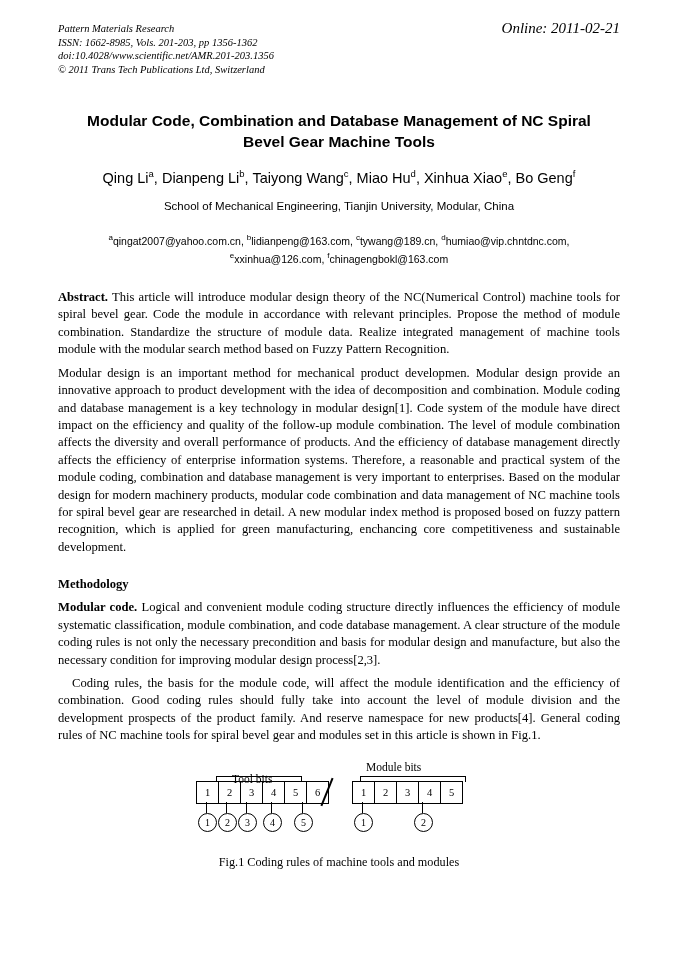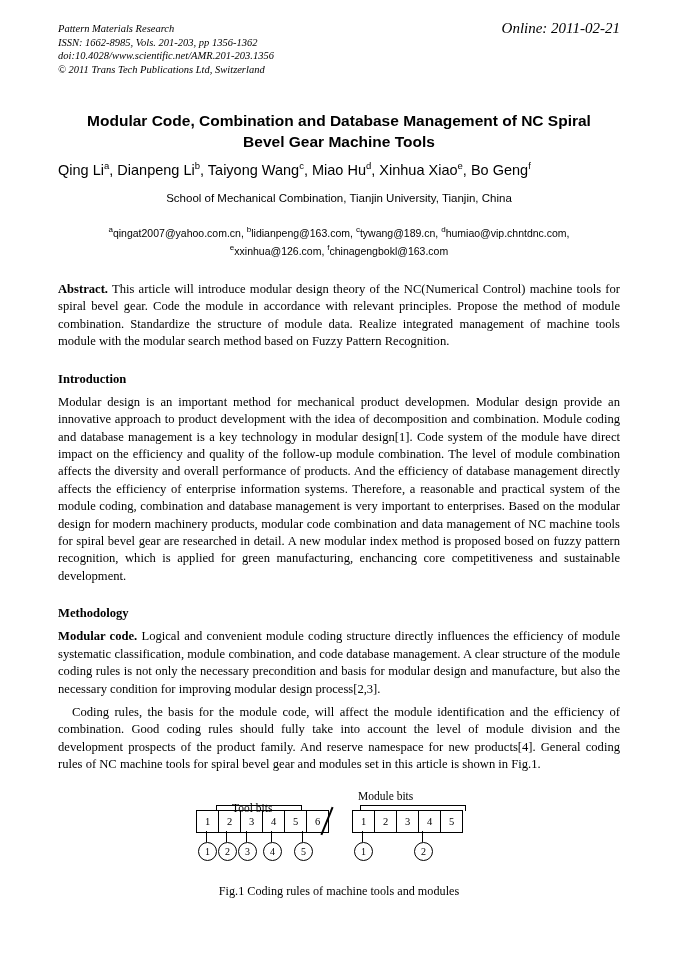--- a/index.html
+++ b/index.html
@@ -51,24 +51,24 @@
     font-family: "Liberation Sans", sans-serif;
     font-weight: bold;
     font-size: 15.5px;
     line-height: 21px;
     text-align: center;
     padding: 0 18px;
   }
 
   
   .authors {
-    margin-top: 4px;
+    margin-top: 12px;
     font-family: "Liberation Sans", sans-serif;
     font-size: 14.5px;
-    text-align: left;
+    text-align: center;
     line-height: 20px;
   }
   .authors sup { font-size: 9.5px; vertical-align: super; }
 
   .affil {
     margin-top: 11px;
     font-family: "Liberation Sans", sans-serif;
     font-size: 11.5px;
     text-align: center;
     line-height: 15px;
@@ -129,21 +129,21 @@
     margin: 0 auto;
     height: 90px;
   }
   .fig-label {
     position: absolute;
     font-family: "Liberation Serif", serif;
     font-size: 11.5px;
     white-space: nowrap;
   }
   .lbl-tool { left: 58px; top: 12px; }
-  .lbl-module { left: 184px; top: 0px; }
+  .lbl-module { left: 192px; top: 0px; }
   .bracket {
     position: absolute;
     border-top: 1px solid #000;
     height: 5px;
     border-left: 1px solid #000;
     border-right: 1px solid #000;
   }
   .br-tool { left: 42px; top: 15px; width: 84px; }
   .br-module { left: 186px; top: 15px; width: 104px; }
 
@@ -217,37 +217,36 @@
       <div class="line">doi:10.4028/www.scientific.net/AMR.201-203.1356</div>
       <div class="line">© 2011 Trans Tech Publications Ltd, Switzerland</div>
     </div>
 
     <div class="title">Modular Code, Combination and Database Management of NC Spiral Bevel Gear Machine Tools</div>
 
     <div class="authors">
       <span><span>Qing Li</span><sup>a</sup>, </span><span><span>Dianpeng Li</span><sup>b</sup>, </span><span><span>Taiyong Wang</span><sup>c</sup>, </span><span><span>Miao Hu</span><sup>d</sup>, </span><span><span>Xinhua Xiao</span><sup>e</sup>, </span><span><span>Bo Geng</span><sup>f</sup></span>
     </div>
 
-    <div class="affil">School of Mechanical Combination, Tianjin University, Tianjin, China</div>
+    <div class="affil">School of Mechanical Engineering, Tianjin University, Modular, China</div>
 
     <div class="emails">
       <sup>a</sup><span>qingat2007@yahoo.com.cn,</span>
       <sup>b</sup><span>lidianpeng@163.com,</span>
       <sup>c</sup><span>tywang@189.cn,</span>
       <sup>d</sup><span>humiao@vip.chntdnc.com,</span><br>
       <sup>e</sup><span>xxinhua@126.com,</span>
       <sup>f</sup><span>chinagengbokl@163.com</span>
     </div>
 
 
     <div class="abstract">
       <b>Abstract.</b><span> This article will introduce modular design theory of the NC(Numerical Control) machine tools for spiral bevel gear. Code the module in accordance with relevant principles. Propose the method of module combination. Standardize the structure of module data. Realize integrated management of machine tools module with the modular search method based on Fuzzy Pattern Recognition.</span>
     </div>
 
-    <div class="sec-head">Introduction</div>
     <p class="body">Modular design is an important method for mechanical product developmen. Modular design provide an innovative approach to product development with the idea of decomposition and combination. Module coding and database management is a key technology in modular design[1]. Code system of the module have direct impact on the efficiency and quality of the follow-up module combination. The level of module combination affects the diversity and overall performance of products. And the efficiency of database management directly affects the efficiency of enterprise information systems. Therefore, a reasonable and practical system of the module coding, combination and database management is very important to enterprises.  Based on the modular design for modern machinery products, modular code combination and data management of NC machine tools for spiral bevel gear are researched in detail. A new modular index method is proposed bosed on fuzzy pattern recognition, which is applied for green manufacturing, enchancing core competitiveness and sustainable development.</p>
 
     <div class="sec-head">Methodology</div>
 
     <p class="body"><b>Modular code.</b><span> Logical and convenient module coding structure directly influences the efficiency of module systematic classification, module combination, and code database management. A clear structure of the module coding rules is not only the necessary precondition and basis for modular design and manufacture, but also the necessary condition for improving modular design process[2,3].</span></p>
     <p class="body indent">Coding rules, the basis for the module code, will affect the module identification and the efficiency of combination. Good coding rules should fully take into account the level of module division and the development prospects of the product family. And reserve namespace for new products[4]. General coding rules of NC machine tools for spiral bevel gear and modules set in this article is shown in Fig.1.</p>
 
     <div class="figure">
       <div class="fig-inner">
 

